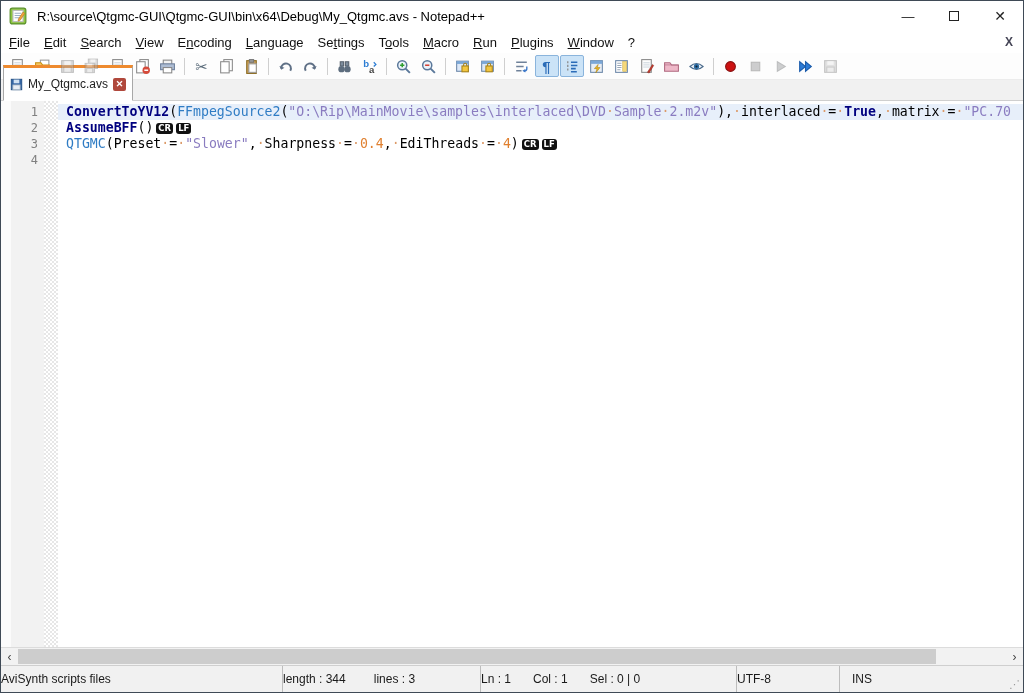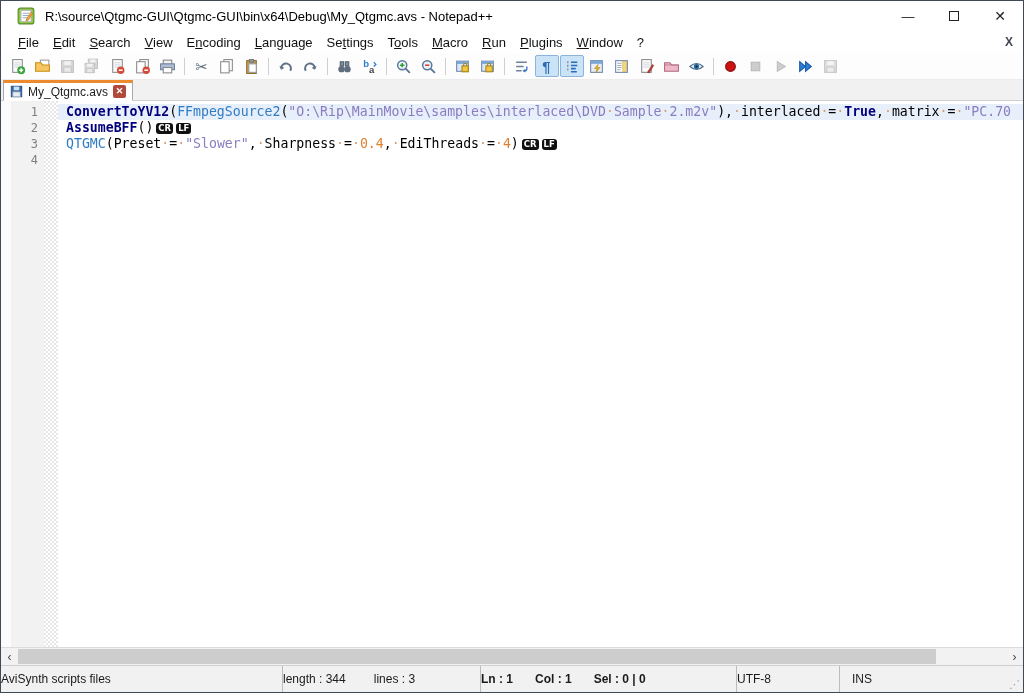--- a/index.html
+++ b/index.html
@@ -6,42 +6,42 @@
   html,body { background:#888; }
   .window {
     width:1024px; height:693px;
     border:1px solid #3f4a56;
     background:#fff;
     font-family:"Liberation Sans", sans-serif;
     display:flex; flex-direction:column;
     position:relative; overflow:hidden;
   }
   
-  .titlebar { height:30px; background:#fff; display:flex; align-items:center; padding-left:16px; flex:0 0 auto; }
+  .titlebar { height:30px; background:#fff; display:flex; align-items:center; padding-left:8px; flex:0 0 auto; }
   .app-icon { width:18px; height:18px; flex:0 0 auto; }
   .title-text { margin-left:10px; font-size:13px; color:#000; white-space:nowrap; }
   .win-controls { margin-left:auto; display:flex; height:100%; }
   .win-btn { width:46px; height:100%; display:flex; align-items:center; justify-content:center; color:#222; font-size:13px; cursor:default; }
   .max-glyph { width:10px; height:10px; border:1px solid #222; display:inline-block; }
   .close-glyph { font-size:14px; }
   
-  .menubar { height:22px; background:#fff; display:flex; align-items:center; padding-left:10px; font-size:13px; color:#111; flex:0 0 auto; }
+  .menubar { height:22px; background:#fff; display:flex; align-items:center; padding-left:1px; font-size:13px; color:#111; flex:0 0 auto; }
   .menu-item { padding:2px 7px; white-space:nowrap; }
   .menu-close-x { margin-left:auto; padding:0 10px; color:#445; font-size:12px; font-weight:bold; }
   
   .toolbar { height:27px; background:#fdfdfd; border-bottom:1px solid #ececec; display:flex; align-items:center; padding-left:4px; flex:0 0 auto; }
   .tb-btn { width:24px; height:22px; display:flex; align-items:center; justify-content:center; border:1px solid transparent; border-radius:2px; margin:0 0.5px; }
   .tb-btn svg { width:17px; height:17px; }
   .tb-btn.active { background:#cbe3f7; border-color:#8ab4dc; }
   .tb-btn.disabled { opacity:.5; filter:grayscale(.9); }
   .tb-sep { width:1px; height:17px; background:#cfcfcf; margin:0 4px; flex:0 0 auto; }
   
   .tabbar { height:21px; background:#f1f1f1; border-bottom:1px solid #cfcfcf; display:flex; align-items:flex-end; padding-left:2px; flex:0 0 auto; }
   .tab { height:21px; margin-bottom:-1px; background:#fff; border:1px solid #a8a8a8; border-bottom:1px solid #fff;
-         border-top:3px solid var(--c-accent); display:flex; align-items:center; gap:5px; padding:8px 6px; font-size:12px; color:#222; }
+         border-top:3px solid var(--c-accent); display:flex; align-items:center; gap:5px; padding:16px 6px; font-size:12px; color:#222; }
   .tab .save-state { width:13px; height:13px; }
   .tab-close { width:13px; height:13px; background:#b0483c; border-radius:2px; color:#fff; font-size:9px; line-height:13px; text-align:center; font-weight:bold; }
   
   .editor { flex:1 1 auto; display:flex; background:#fff; overflow:hidden; }
   .margin-bookmark { width:10px; background:#fbfbfb; flex:0 0 auto; }
   .margin-ln { width:33px; background:#f2f2f2; color:var(--c-line_number); flex:0 0 auto;
                font-family:"DejaVu Sans Mono", monospace; font-size:12px; line-height:16px; text-align:right; padding:3px 6px 0 0; }
   .margin-fold { width:14px; flex:0 0 auto;
                  background:repeating-conic-gradient(#ffffff 0% 25%, #e7e7e7 0% 50%) 0 0 / 4px 4px; }
   .code { flex:1 1 auto; padding-top:3px; font-family:"DejaVu Sans Mono", monospace; font-size:13.2px; line-height:16px;
@@ -61,21 +61,21 @@
   .sb-arrow { width:17px; text-align:center; color:#444; font-size:12px; line-height:16px; flex:0 0 auto; }
   .sb-arrow.right { margin-left:auto; }
   .sb-thumb { position:absolute; left:17px; top:1px; height:15px; width:918px; background:#cdcdcd; }
   
   .statusbar { height:27px; background:#f1f1f1; border-top:1px solid #cfcfcf; display:flex; align-items:center;
                font-size:12px; color:#1a1a1a; flex:0 0 auto; }
   .sb-sec { height:100%; display:flex; align-items:center; white-space:nowrap; }
   .sb-sec + .sb-sec { border-left:1px solid #bdbdbd; }
   .sb-doctype { width:281px; }
   .sb-lenlines { width:198px; gap:28px; }
-  .sb-pos { width:256px; gap:22px;font-weight:bold; }
+  .sb-pos { width:256px; gap:22px; }
   .sb-eol { width:118px; }
   .sb-enc { width:103px;text-align:right; }
   .sb-ins { flex:1; padding-left:12px; }
   .grip { margin-left:auto; align-self:flex-end; color:#9a9a9a; font-size:11px; padding:0 3px 1px 0; }
 </style>
 </head>
 <body>
 
 <div class="window">
 

